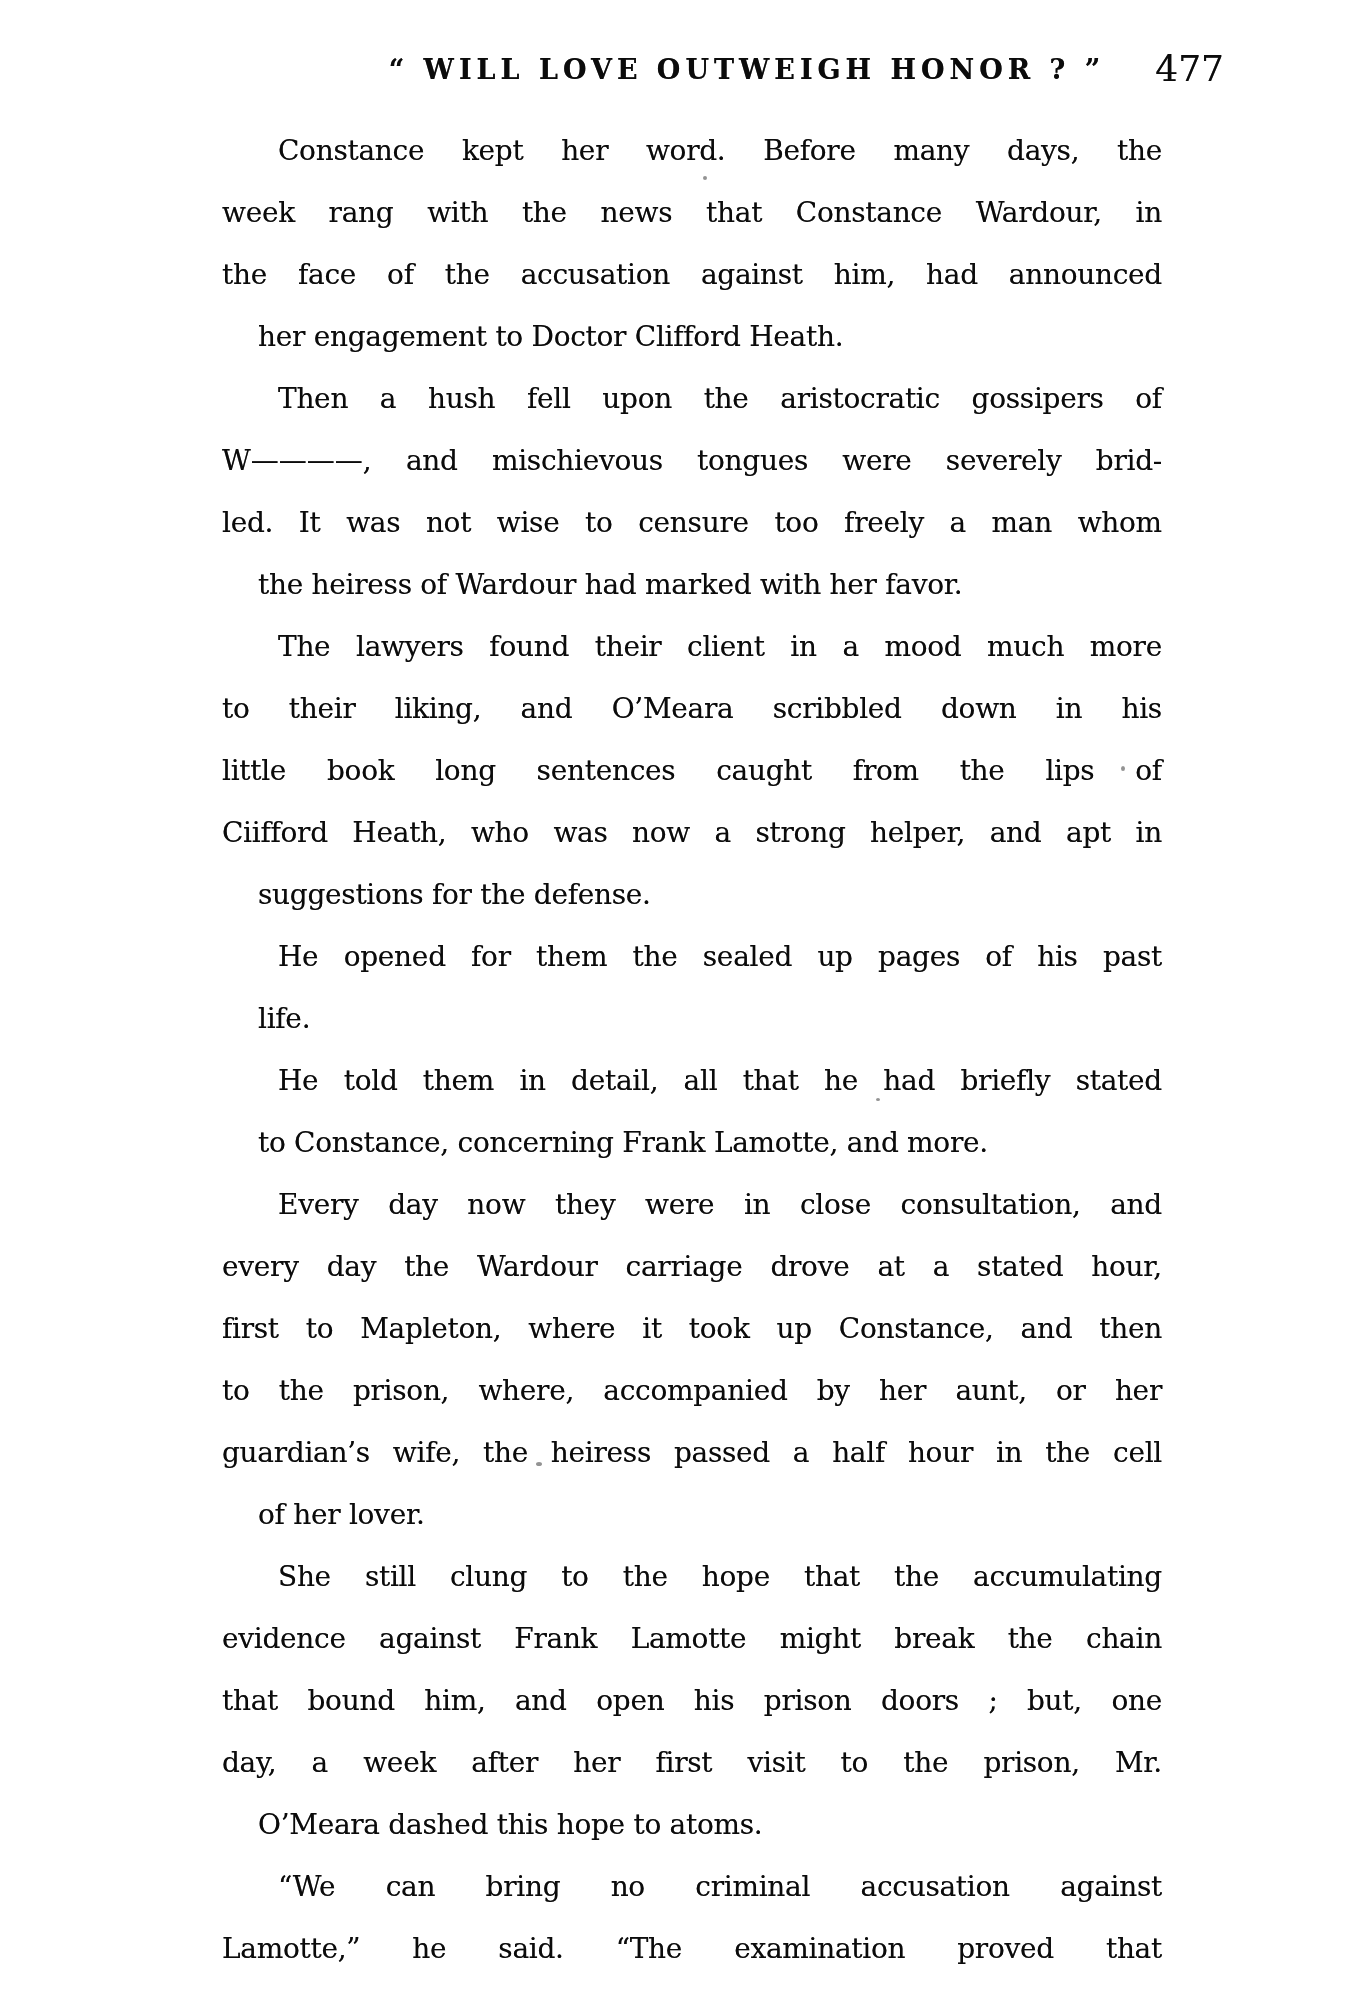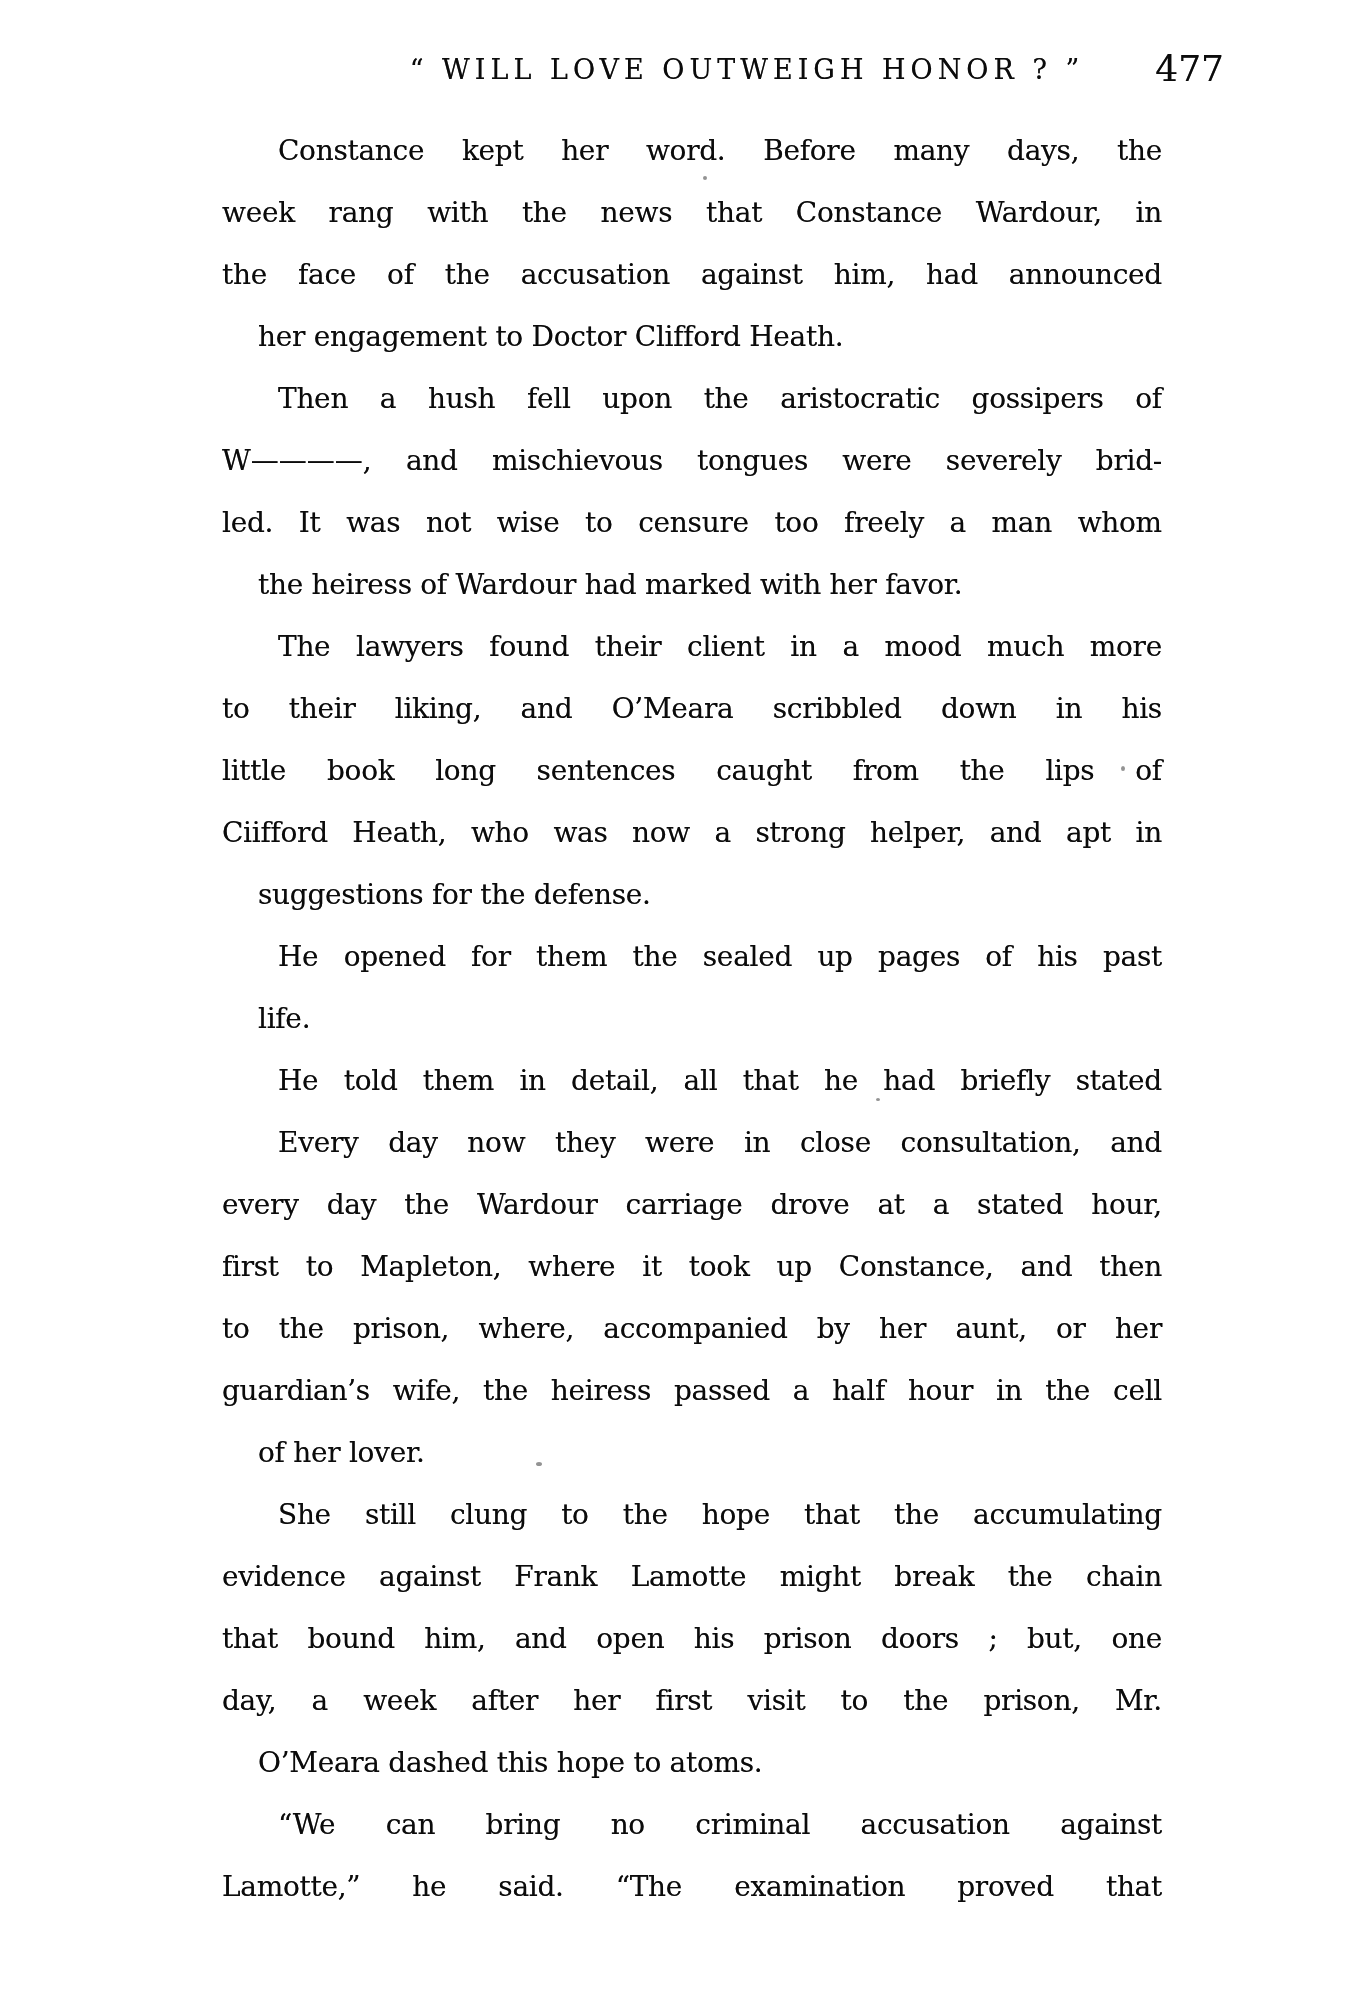--- a/index.html
+++ b/index.html
@@ -10,21 +10,21 @@
     overflow:hidden;
     font-family:"DejaVu Serif","Liberation Serif",serif;
     color:#0b0b0b;
   }
   
   .header{position:absolute;left:222px;top:48px;width:940px;height:46px;}
   .running-title{
     position:absolute;left:50%;top:6px;
     transform:translateX(calc(-50% + 55px));
     font-size:27px;letter-spacing:5px;white-space:nowrap;
-    font-weight:normal;
+    font-weight:bold;
     text-shadow:0 0 .5px rgba(0,0,0,.55);
   }
   .pageno{
     position:absolute;right:-62px;top:0;
     font-size:36px;font-weight:normal;
     text-shadow:0 0 .5px rgba(0,0,0,.55);
   }
   
   .body{
     position:absolute;left:222px;top:120px;width:940px;
@@ -189,20 +189,21 @@
         <span>them</span>
         <span>in</span>
         <span>detail,</span>
         <span>all</span>
         <span>that</span>
         <span>he</span>
         <span>had</span>
         <span>briefly</span>
         <span>stated</span>
       </div>
+      <div class="line last">to Constance, concerning Frank Lamotte, and more.</div>
       <div class="line indent">
         <span>Every</span>
         <span>day</span>
         <span>now</span>
         <span>they</span>
         <span>were</span>
         <span>in</span>
         <span>close</span>
         <span>consultation,</span>
         <span>and</span>

